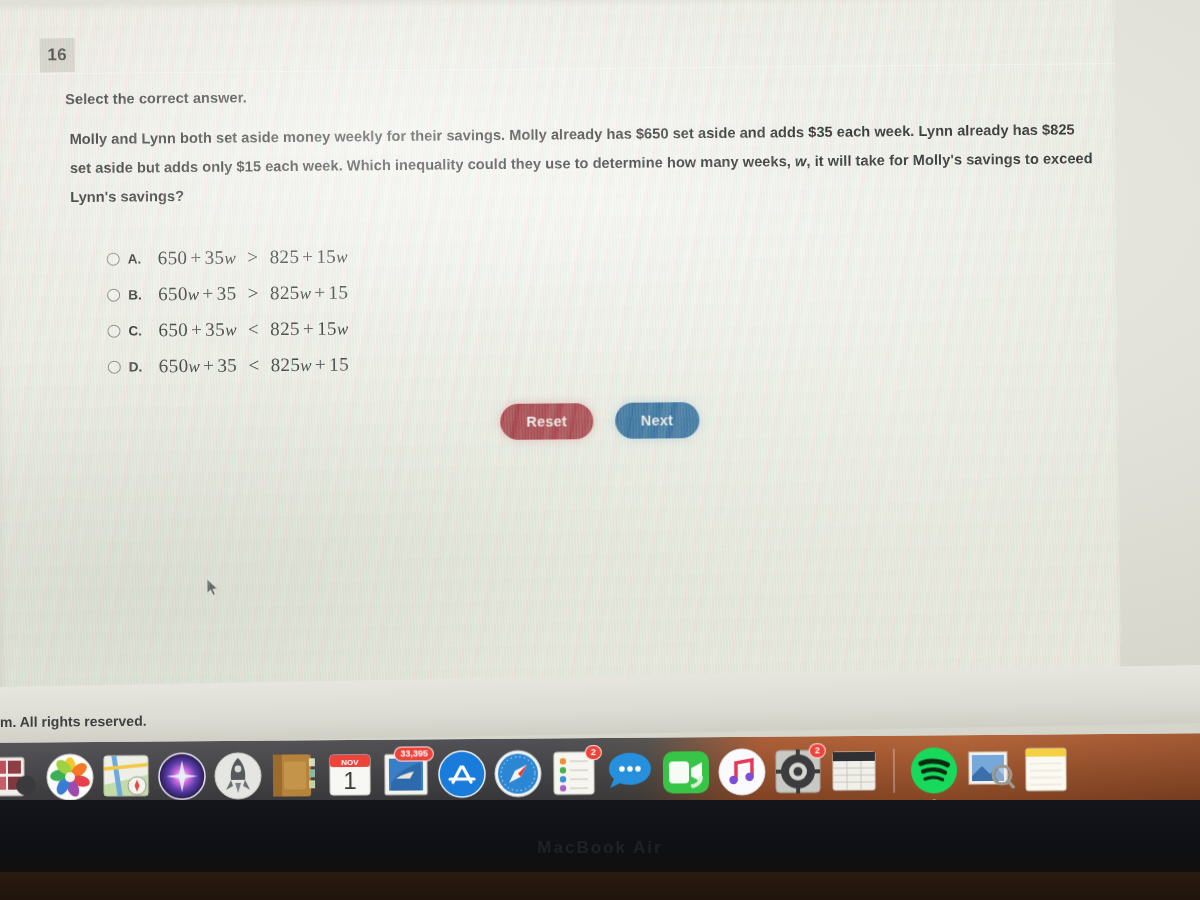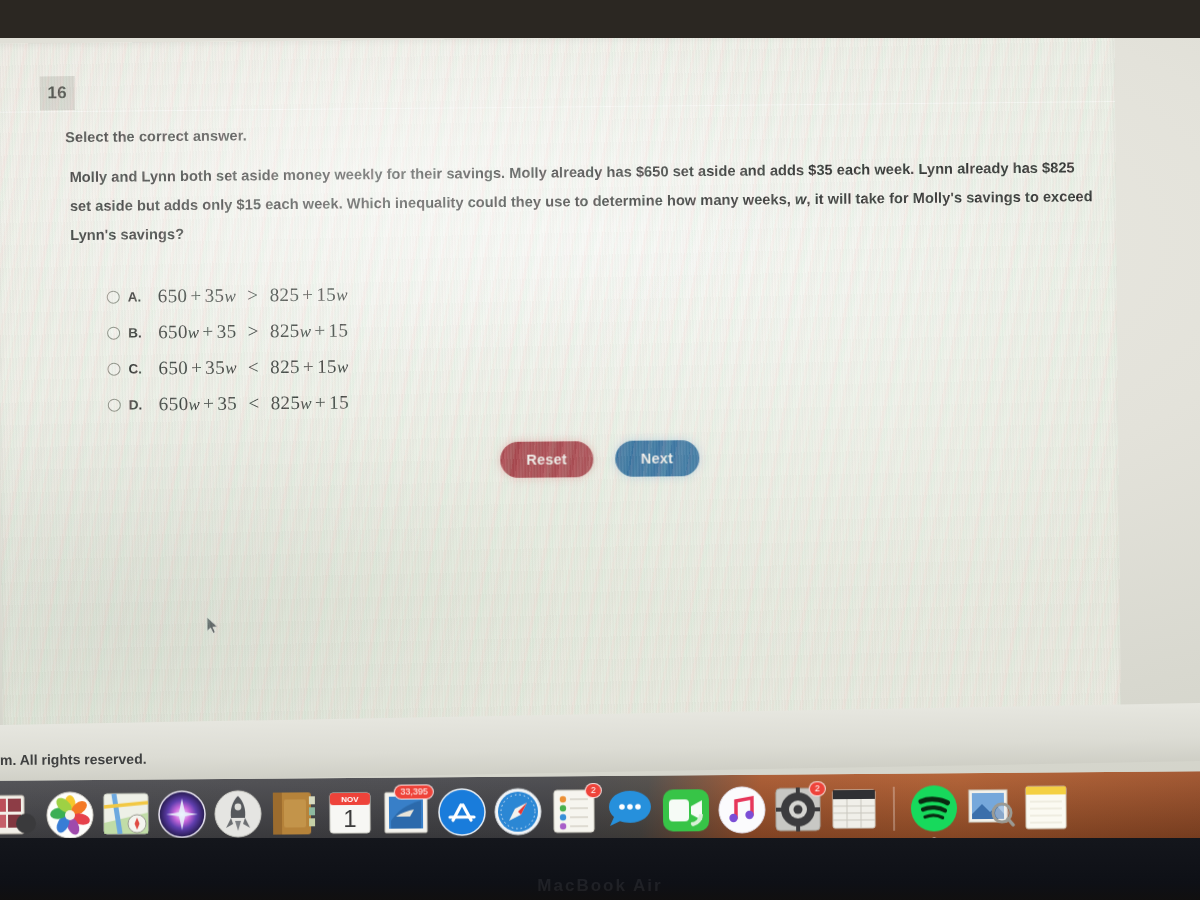--- a/index.html
+++ b/index.html
@@ -8,21 +8,20 @@
     font-family: "Liberation Sans", sans-serif;
     background: #2b2722;
     position: relative;
   }
 
   
   #photo {
     position: absolute; inset: 0;
     background: #1a1a1c;
     overflow: hidden;
-    margin-top: 38px;
   }
 
   
   #screen {
     position: absolute;
     left: -12px; top: -14px; width: 1230px; height: 800px;
     transform: rotate(-0.55deg);
     transform-origin: 50% 50%;
     background:
       radial-gradient(130% 85% at 52% 28%, #ecebe4 0%, #e3e2da 42%, #d8d8cf 72%, #cfd0c6 100%);
@@ -192,21 +191,21 @@
     filter: blur(.35px) saturate(1.05);
   }
   .dock-sep {
     width: 2px; height: 44px; flex: 0 0 auto;
     background: rgba(255,255,255,.28);
     margin: 0 9px;
   }
   .badge {
     position: absolute; right: -2px; top: -2px;
     background: #e8453c; color: #fff;
-    font-size: 9px; font-weight: 400;
+    font-size: 9px; font-weight: 700;
     border-radius: 9px; padding: 1px 5px;
     border: 1.2px solid rgba(255,255,255,.85);
     line-height: 11px;
     white-space: nowrap;
   }
   .dot {
     position: absolute; bottom: -7px; left: 50%;
     transform: translateX(-50%);
     width: 4px; height: 4px; border-radius: 50%;
     background: rgba(255,255,255,.75);

